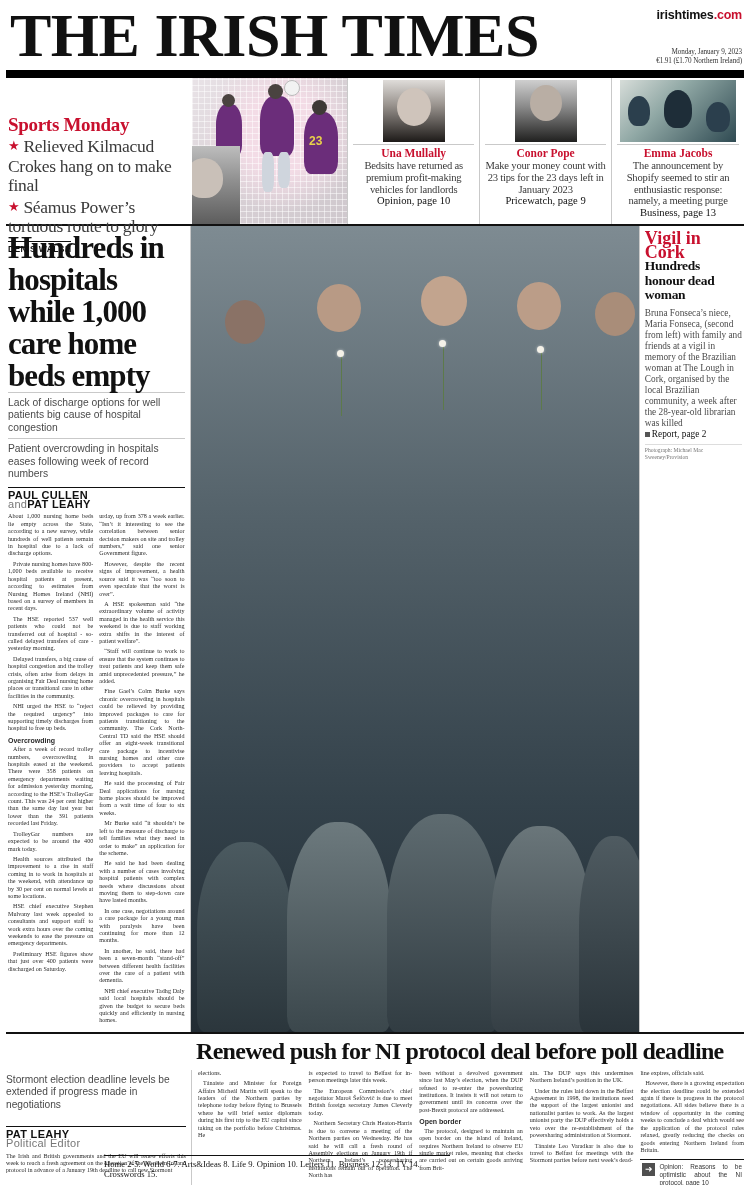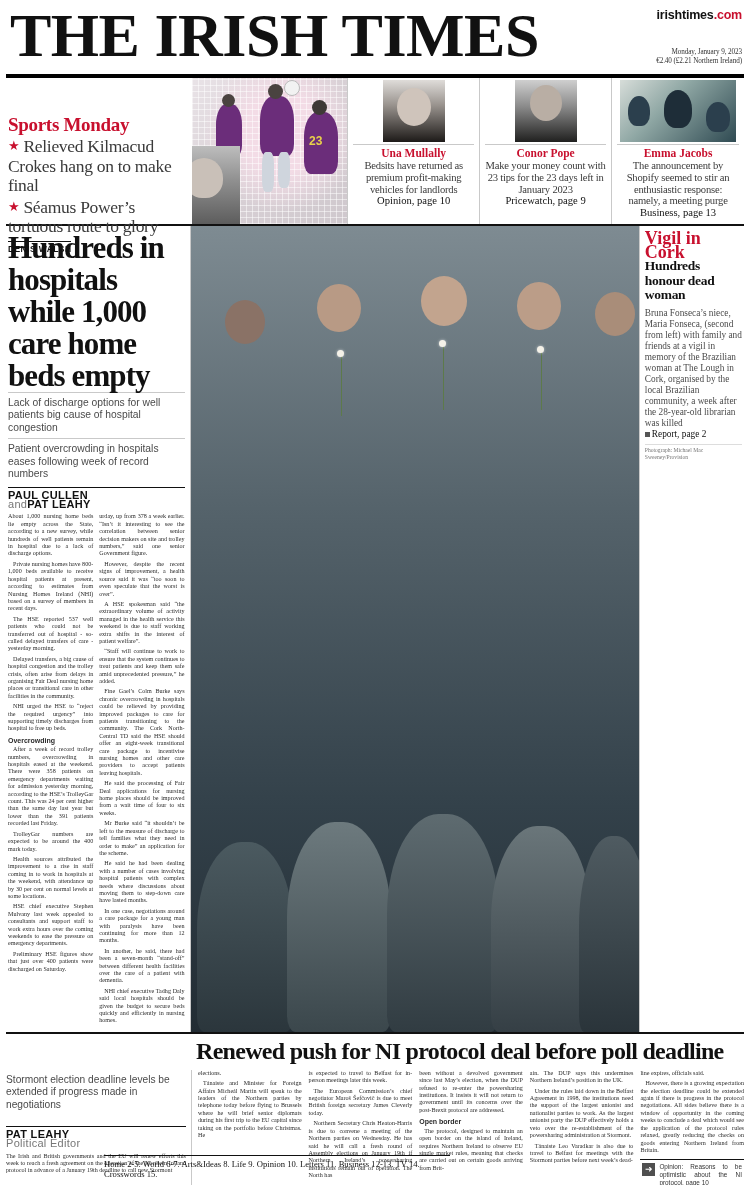--- a/index.html
+++ b/index.html
@@ -6,21 +6,21 @@
   html, body {
     width: 750px; height: 1185px;
     background: #fff;
     font-family: "Liberation Serif", serif;
     color: #111;
     overflow: hidden;
   }
   .page { position: relative; width: 750px; height: 1185px; background:#fff; padding: 0 6px; }
 
   
-  .masthead { position: relative; height: 78px; border-bottom: 4px solid #000000; }
+  .masthead { position: relative; height: 78px; border-bottom: 8px solid #000000; }
   .masthead-title {
     font-family: "Liberation Serif", serif;
     font-weight: bold;
     font-size: 62px;
     letter-spacing: -0.5px;
     line-height: 70px;
     padding-left: 4px;
     white-space: nowrap;
   }
   .masthead-right {
@@ -117,21 +117,21 @@
 </head>
 <body>
 
 <div class="page">
 
   <div class="masthead">
     <div class="masthead-title">THE IRISH TIMES</div>
     <div class="masthead-right">
       <div class="web-addr"><span>irishtimes</span><span class="dotcom">.com</span></div>
       <div class="issue-line">Monday, January 9, 2023</div>
-      <div class="issue-line" style="margin-top:0">€2.40 (£2.21 Northern Ireland)</div>
+      <div class="issue-line" style="margin-top:0">€1.91 (£1.70 Northern Ireland)</div>
     </div>
   </div>
 
   <div class="promo-strip">
     <div class="promo-sports">
       <div class="sports-text">
         <div class="sports-kicker">Sports Monday</div>
         <div class="sports-item"><span class="star">★</span> <span>Relieved Kilmacud Crokes hang on to make final</span></div>
         <div class="sports-item"><span class="star">★</span> <span>Séamus Power’s tortuous route to glory</span></div>
         <div class="sports-byline">DENIS WALSH</div>

